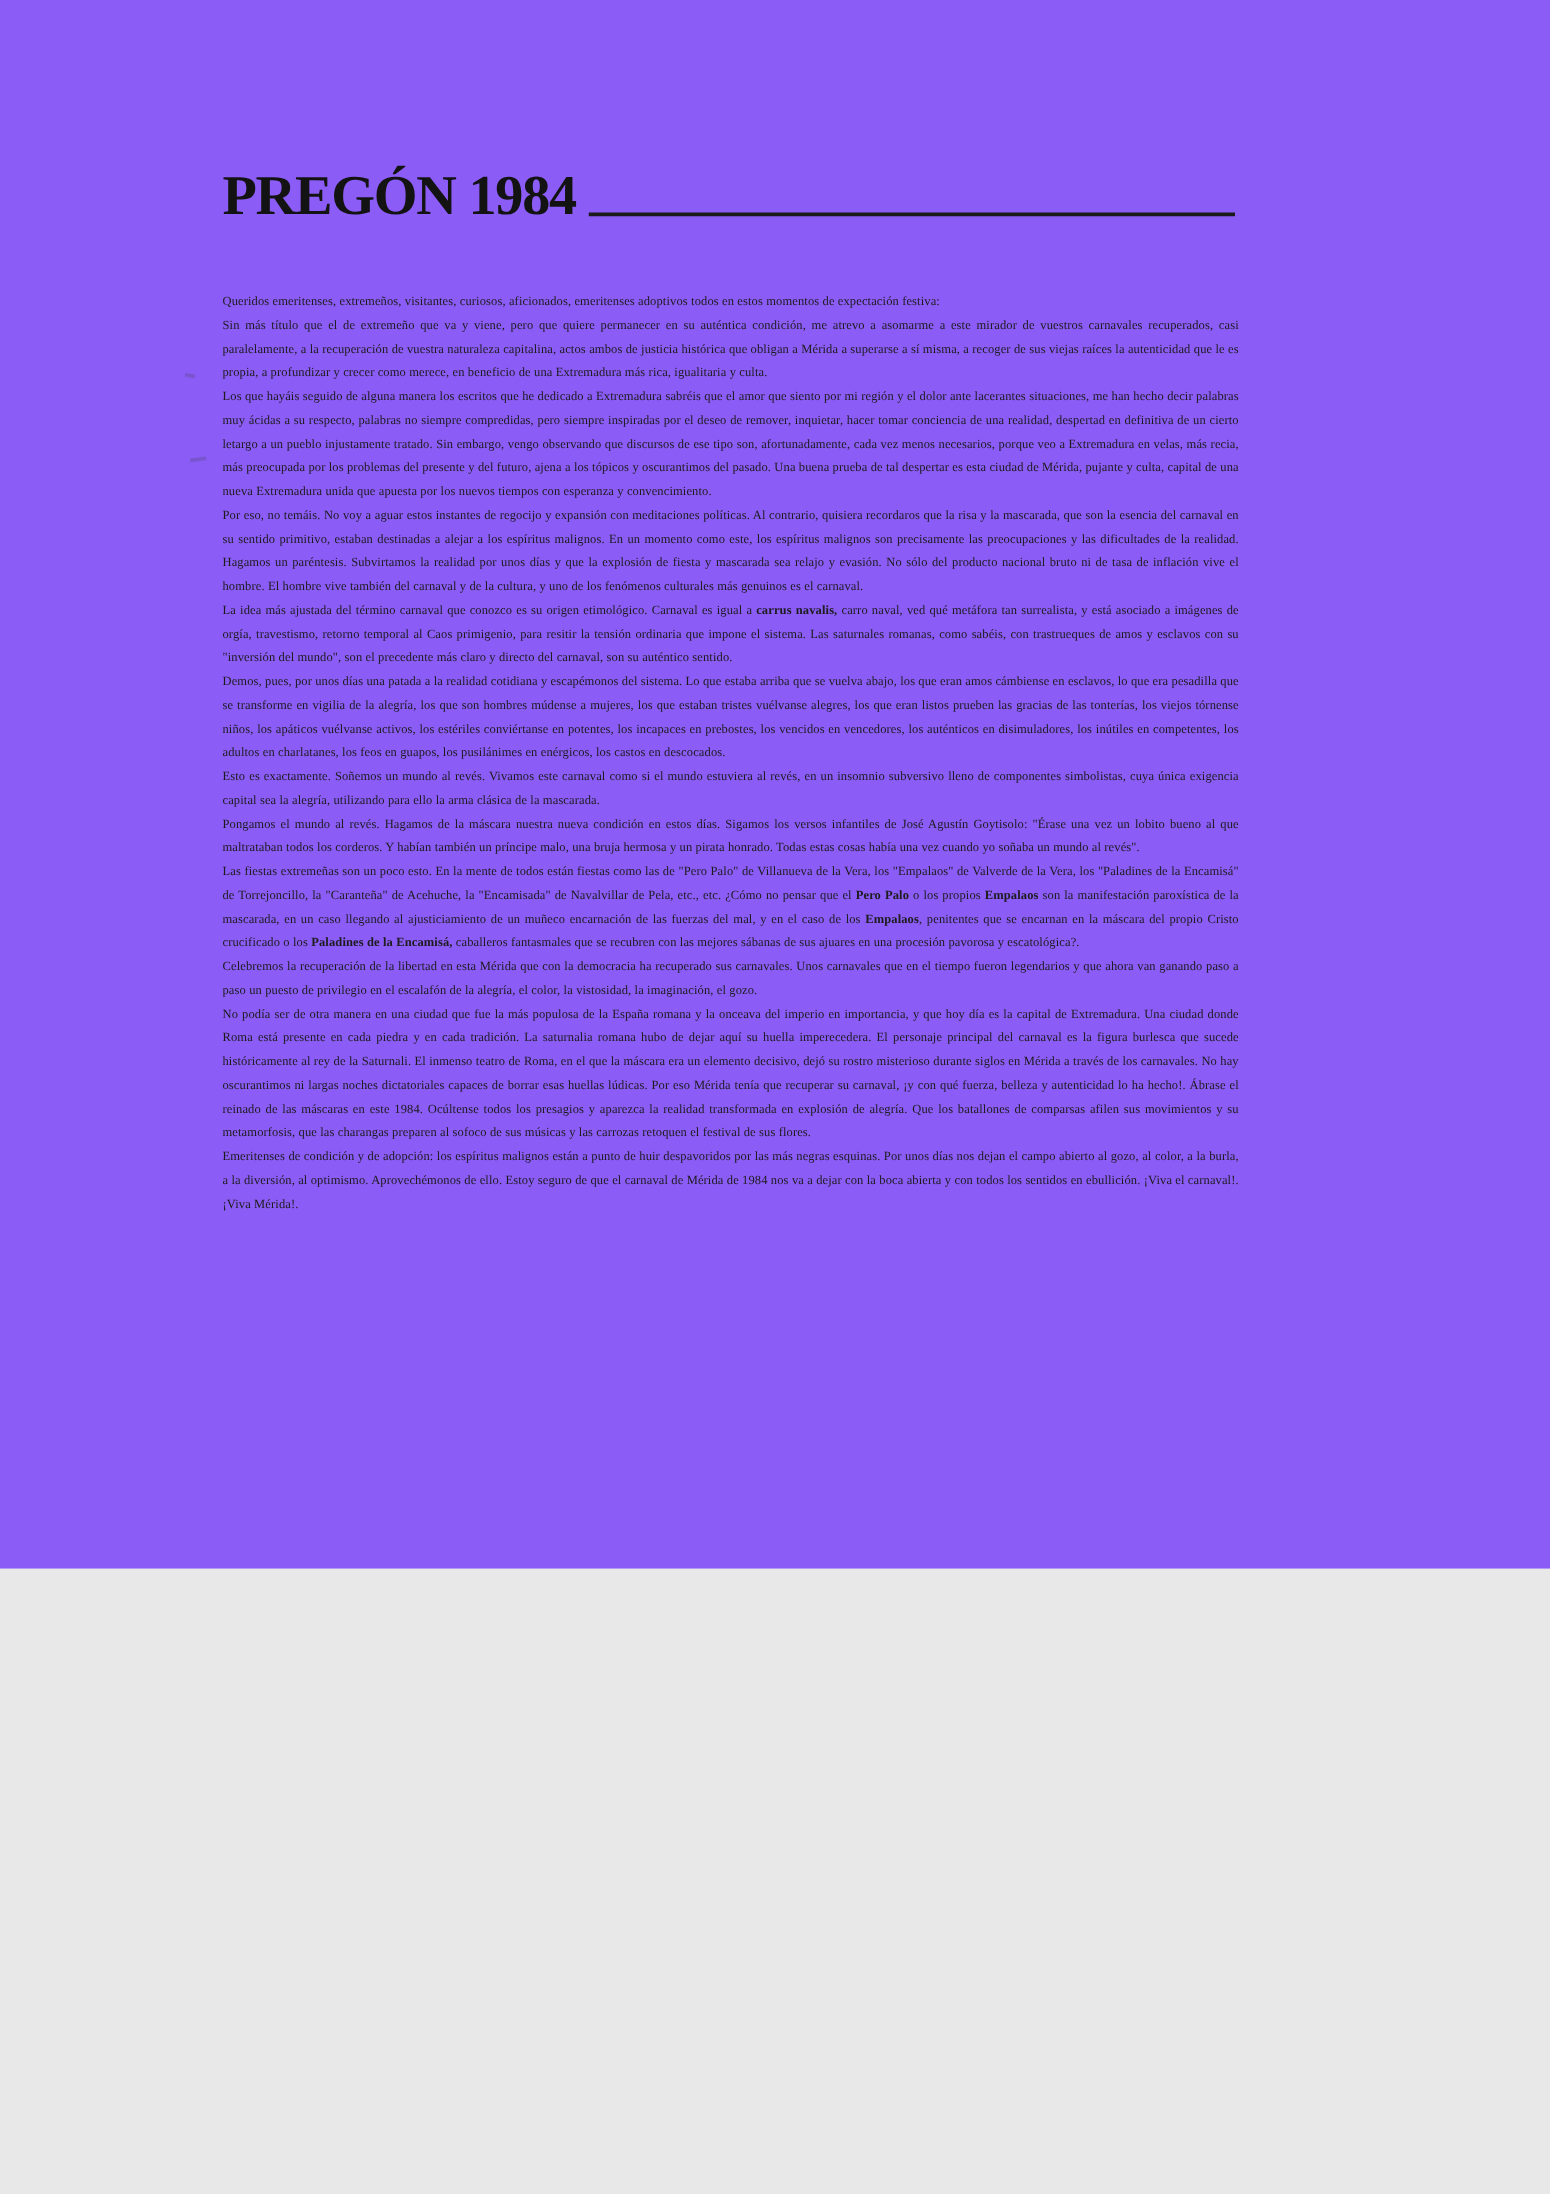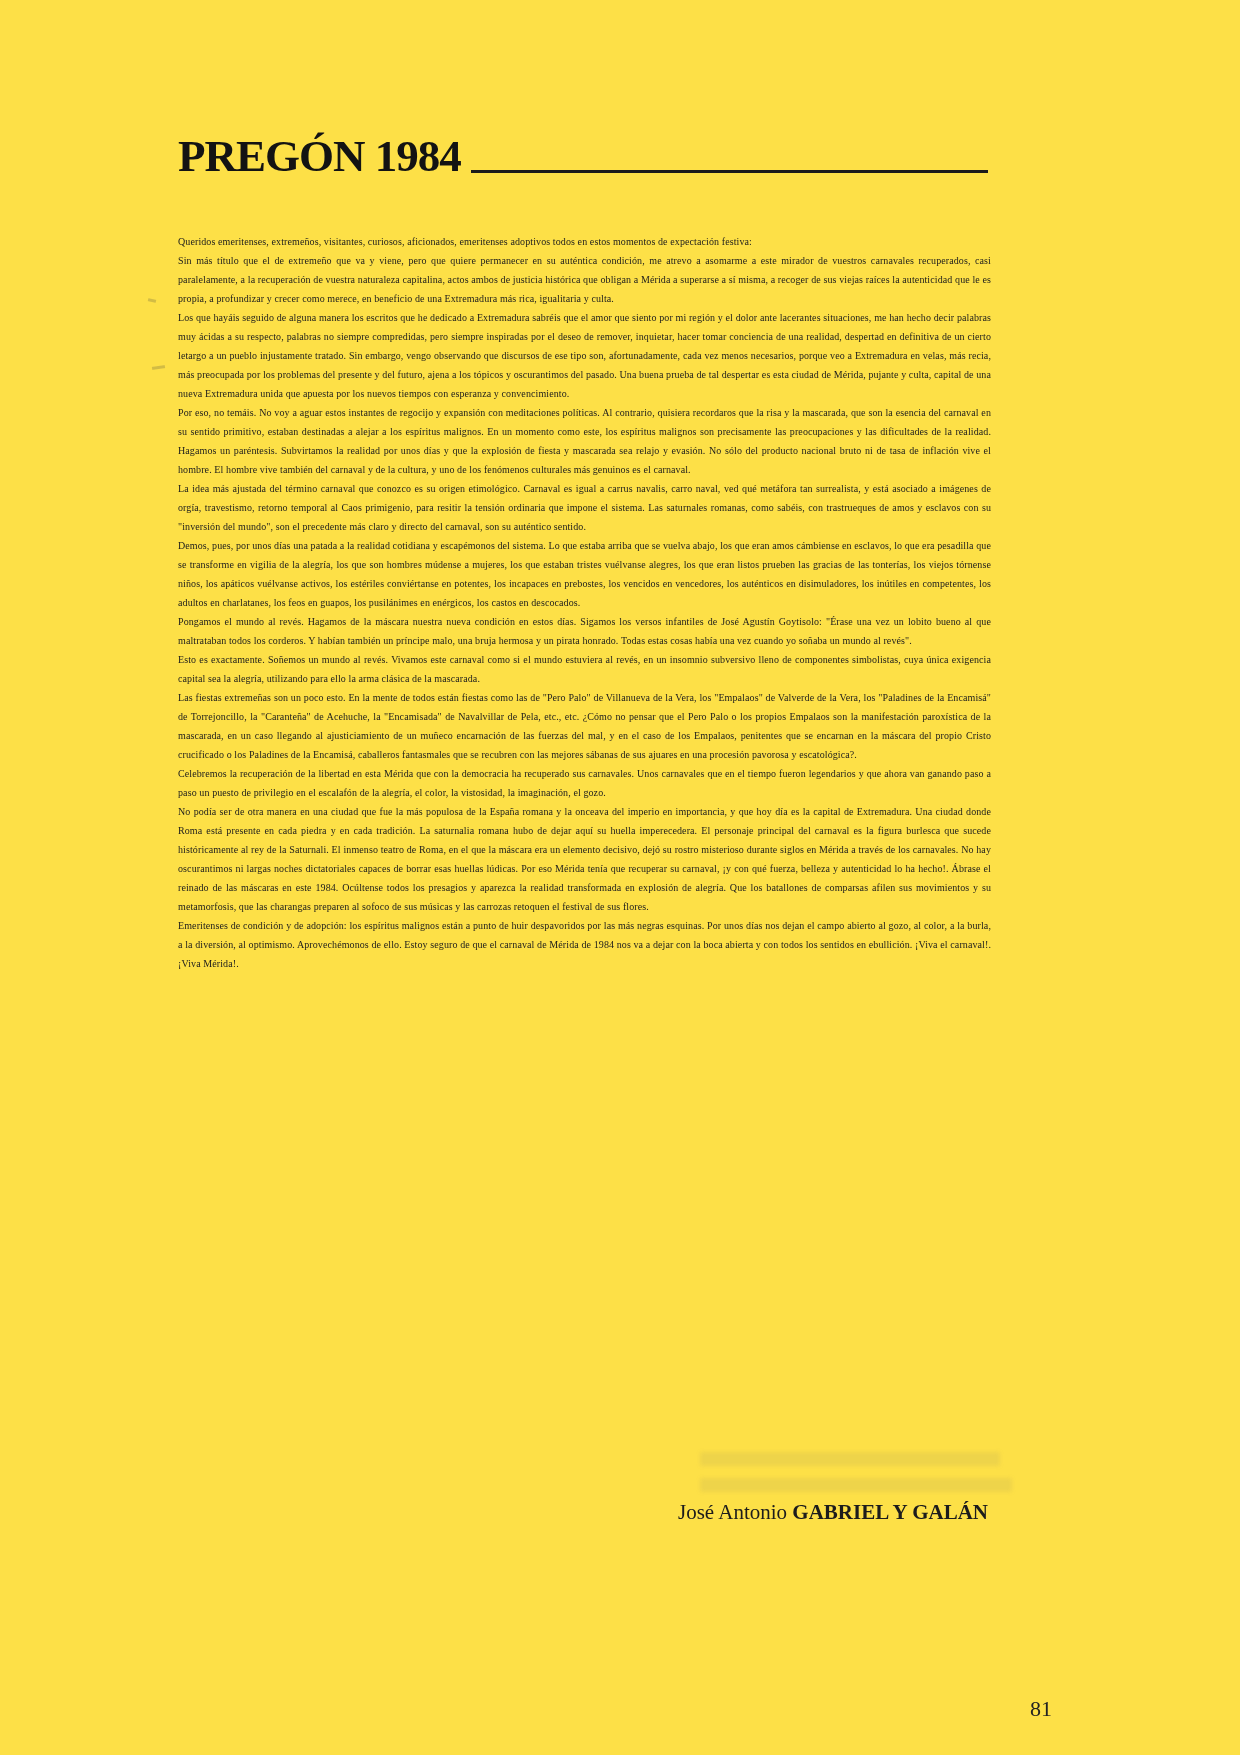--- a/index.html
+++ b/index.html
@@ -1,19 +1,19 @@
 <!DOCTYPE html>
 <html><head>
 <meta charset="utf-8">
 <style>
   html,body{margin:0;padding:0;background:#e8e8e8;}
   .sheet{
     position:relative;
-    width:1240px;height:1755px;
-    background:#fde047;
+    width:1240px;height:1255px;
+    background:#8b5cf6;
     overflow:hidden;
     font-family:"Liberation Serif", serif;
     color:#1a1a1a;
   }
   .title-row{
     position:absolute;
     left:178px;right:252px;top:134px;
     display:flex;align-items:flex-end;
   }
   h1.doc-title{
@@ -36,21 +36,21 @@
   .body-text{
     position:absolute;
     left:178px;top:232px;width:813px;
     font-size:10px;
     line-height:19px;
     letter-spacing:0.1px;
     text-align:justify;
     color:#1c1c1c;
   }
   .body-text p{margin:0;padding:0;}
-  .body-text .b{font-weight:400;}
+  .body-text .b{font-weight:700;}
   .signature{
     position:absolute;
     right:252px;top:1500px;
     font-size:21px;
     color:#1c1c1c;
     text-align:right;
     white-space:nowrap;
   }
   .signature .b{font-weight:700;}
   .page-number{
@@ -82,22 +82,22 @@
     <div class="title-rule"></div>
   </div>
 
   <div class="body-text">
       <p><span>Queridos emeritenses, extremeños, visitantes, curiosos, aficionados, emeritenses adoptivos todos en estos momentos de expectación festiva:</span></p>
       <p><span>Sin más título que el de extremeño que va y viene, pero que quiere permanecer en su auténtica condición, me atrevo a asomarme a este mirador de vuestros carnavales recuperados, casi paralelamente, a la recuperación de vuestra naturaleza capitalina, actos ambos de justicia histórica que obligan a Mérida a superarse a sí misma, a recoger de sus viejas raíces la autenticidad que le es propia, a profundizar y crecer como merece, en beneficio de una Extremadura más rica, igualitaria y culta.</span></p>
       <p><span>Los que hayáis seguido de alguna manera los escritos que he dedicado a Extremadura sabréis que el amor que siento por mi región y el dolor ante lacerantes situaciones, me han hecho decir palabras muy ácidas a su respecto, palabras no siempre compredidas, pero siempre inspiradas por el deseo de remover, inquietar, hacer tomar conciencia de una realidad, despertad en definitiva de un cierto letargo a un pueblo injustamente tratado. Sin embargo, vengo observando que discursos de ese tipo son, afortunadamente, cada vez menos necesarios, porque veo a Extremadura en velas, más recia, más preocupada por los problemas del presente y del futuro, ajena a los tópicos y oscurantimos del pasado. Una buena prueba de tal despertar es esta ciudad de Mérida, pujante y culta, capital de una nueva Extremadura unida que apuesta por los nuevos tiempos con esperanza y convencimiento.</span></p>
       <p><span>Por eso, no temáis. No voy a aguar estos instantes de regocijo y expansión con meditaciones políticas. Al contrario, quisiera recordaros que la risa y la mascarada, que son la esencia del carnaval en su sentido primitivo, estaban destinadas a alejar a los espíritus malignos. En un momento como este, los espíritus malignos son precisamente las preocupaciones y las dificultades de la realidad. Hagamos un paréntesis. Subvirtamos la realidad por unos días y que la explosión de fiesta y mascarada sea relajo y evasión. No sólo del producto nacional bruto ni de tasa de inflación vive el hombre. El hombre vive también del carnaval y de la cultura, y uno de los fenómenos culturales más genuinos es el carnaval.</span></p>
       <p><span>La idea más ajustada del término carnaval que conozco es su origen etimológico. Carnaval es igual a </span><span class="b">carrus navalis,</span><span> carro naval, ved qué metáfora tan surrealista, y está asociado a imágenes de orgía, travestismo, retorno temporal al Caos primigenio, para resitir la tensión ordinaria que impone el sistema. Las saturnales romanas, como sabéis, con trastrueques de amos y esclavos con su "inversión del mundo", son el precedente más claro y directo del carnaval, son su auténtico sentido.</span></p>
       <p><span>Demos, pues, por unos días una patada a la realidad cotidiana y escapémonos del sistema. Lo que estaba arriba que se vuelva abajo, los que eran amos cámbiense en esclavos, lo que era pesadilla que se transforme en vigilia de la alegría, los que son hombres múdense a mujeres, los que estaban tristes vuélvanse alegres, los que eran listos prueben las gracias de las tonterías, los viejos tórnense niños, los apáticos vuélvanse activos, los estériles conviértanse en potentes, los incapaces en prebostes, los vencidos en vencedores, los auténticos en disimuladores, los inútiles en competentes, los adultos en charlatanes, los feos en guapos, los pusilánimes en enérgicos, los castos en descocados.</span></p>
+      <p><span>Esto es exactamente. Soñemos un mundo al revés. Vivamos este carnaval como si el mundo estuviera al revés, en un insomnio subversivo lleno de componentes simbolistas, cuya única exigencia capital sea la alegría, utilizando para ello la arma clásica de la mascarada.</span></p>
       <p><span>Pongamos el mundo al revés. Hagamos de la máscara nuestra nueva condición en estos días. Sigamos los versos infantiles de José Agustín Goytisolo: "Érase una vez un lobito bueno al que maltrataban todos los corderos. Y habían también un príncipe malo, una bruja hermosa y un pirata honrado. Todas estas cosas había una vez cuando yo soñaba un mundo al revés".</span></p>
-      <p><span>Esto es exactamente. Soñemos un mundo al revés. Vivamos este carnaval como si el mundo estuviera al revés, en un insomnio subversivo lleno de componentes simbolistas, cuya única exigencia capital sea la alegría, utilizando para ello la arma clásica de la mascarada.</span></p>
       <p><span>Las fiestas extremeñas son un poco esto. En la mente de todos están fiestas como las de "Pero Palo" de Villanueva de la Vera, los "Empalaos" de Valverde de la Vera, los "Paladines de la Encamisá" de Torrejoncillo, la "Caranteña" de Acehuche, la "Encamisada" de Navalvillar de Pela, etc., etc. ¿Cómo no pensar que el </span><span class="b">Pero Palo</span><span> o los propios </span><span class="b">Empalaos</span><span> son la manifestación paroxística de la mascarada, en un caso llegando al ajusticiamiento de un muñeco encarnación de las fuerzas del mal, y en el caso de los </span><span class="b">Empalaos</span><span>, penitentes que se encarnan en la máscara del propio Cristo crucificado o los </span><span class="b">Paladines de la Encamisá,</span><span> caballeros fantasmales que se recubren con las mejores sábanas de sus ajuares en una procesión pavorosa y escatológica?.</span></p>
       <p><span>Celebremos la recuperación de la libertad en esta Mérida que con la democracia ha recuperado sus carnavales. Unos carnavales que en el tiempo fueron legendarios y que ahora van ganando paso a paso un puesto de privilegio en el escalafón de la alegría, el color, la vistosidad, la imaginación, el gozo.</span></p>
       <p><span>No podía ser de otra manera en una ciudad que fue la más populosa de la España romana y la onceava del imperio en importancia, y que hoy día es la capital de Extremadura. Una ciudad donde Roma está presente en cada piedra y en cada tradición. La saturnalia romana hubo de dejar aquí su huella imperecedera. El personaje principal del carnaval es la figura burlesca que sucede históricamente al rey de la Saturnali. El inmenso teatro de Roma, en el que la máscara era un elemento decisivo, dejó su rostro misterioso durante siglos en Mérida a través de los carnavales. No hay oscurantimos ni largas noches dictatoriales capaces de borrar esas huellas lúdicas. Por eso Mérida tenía que recuperar su carnaval, ¡y con qué fuerza, belleza y autenticidad lo ha hecho!. Ábrase el reinado de las máscaras en este 1984. Ocúltense todos los presagios y aparezca la realidad transformada en explosión de alegría. Que los batallones de comparsas afilen sus movimientos y su metamorfosis, que las charangas preparen al sofoco de sus músicas y las carrozas retoquen el festival de sus flores.</span></p>
       <p><span>Emeritenses de condición y de adopción: los espíritus malignos están a punto de huir despavoridos por las más negras esquinas. Por unos días nos dejan el campo abierto al gozo, al color, a la burla, a la diversión, al optimismo. Aprovechémonos de ello. Estoy seguro de que el carnaval de Mérida de 1984 nos va a dejar con la boca abierta y con todos los sentidos en ebullición. ¡Viva el carnaval!. ¡Viva Mérida!.</span></p>
     </div>
 
   <div class="signature">
     <span>José Antonio </span><span class="b">GABRIEL Y GALÁN</span>
   </div>
 

